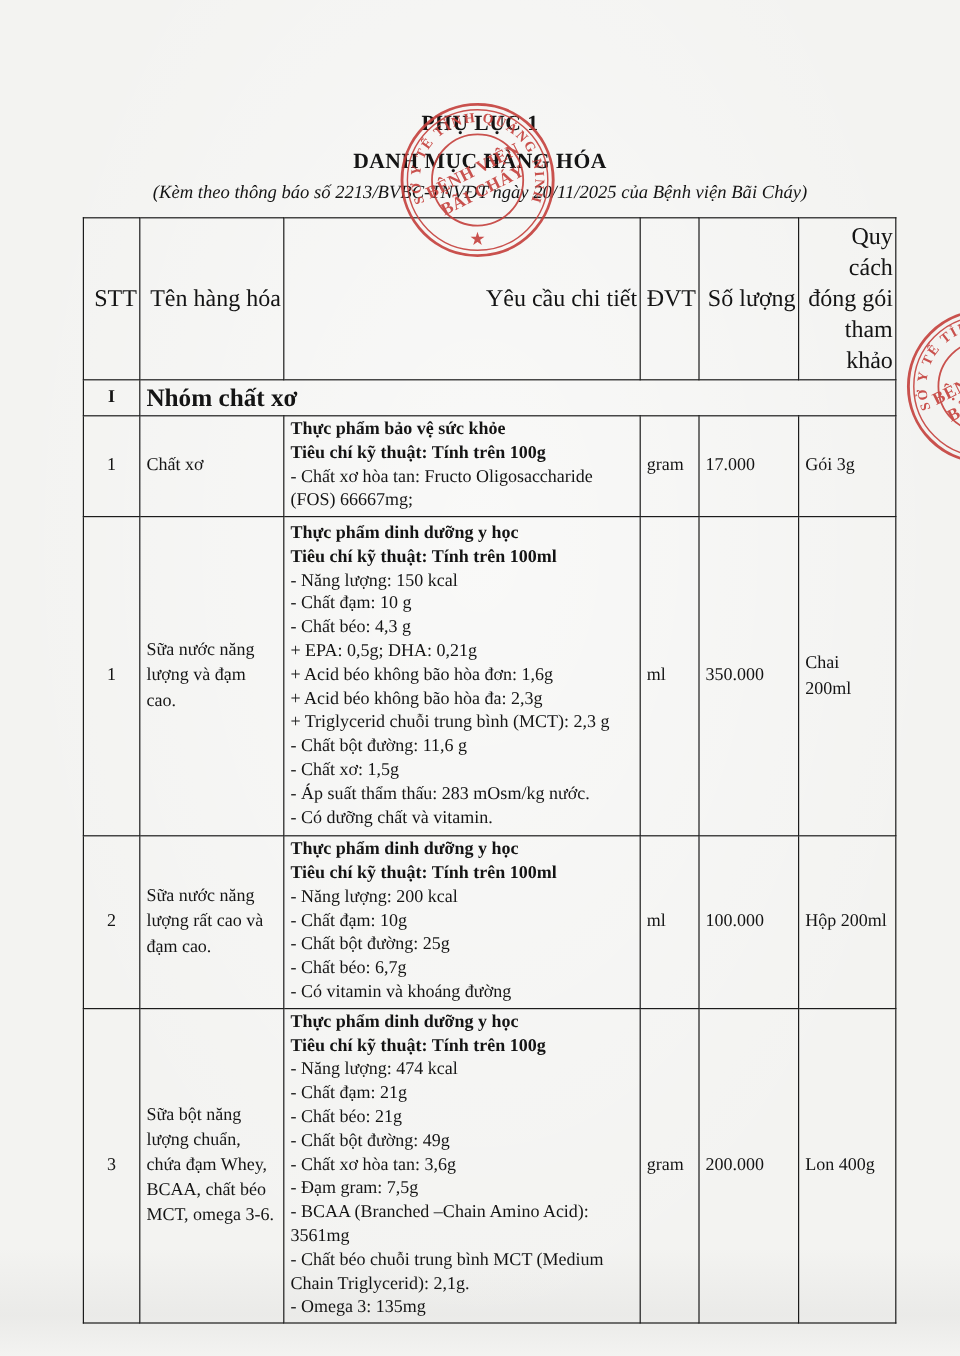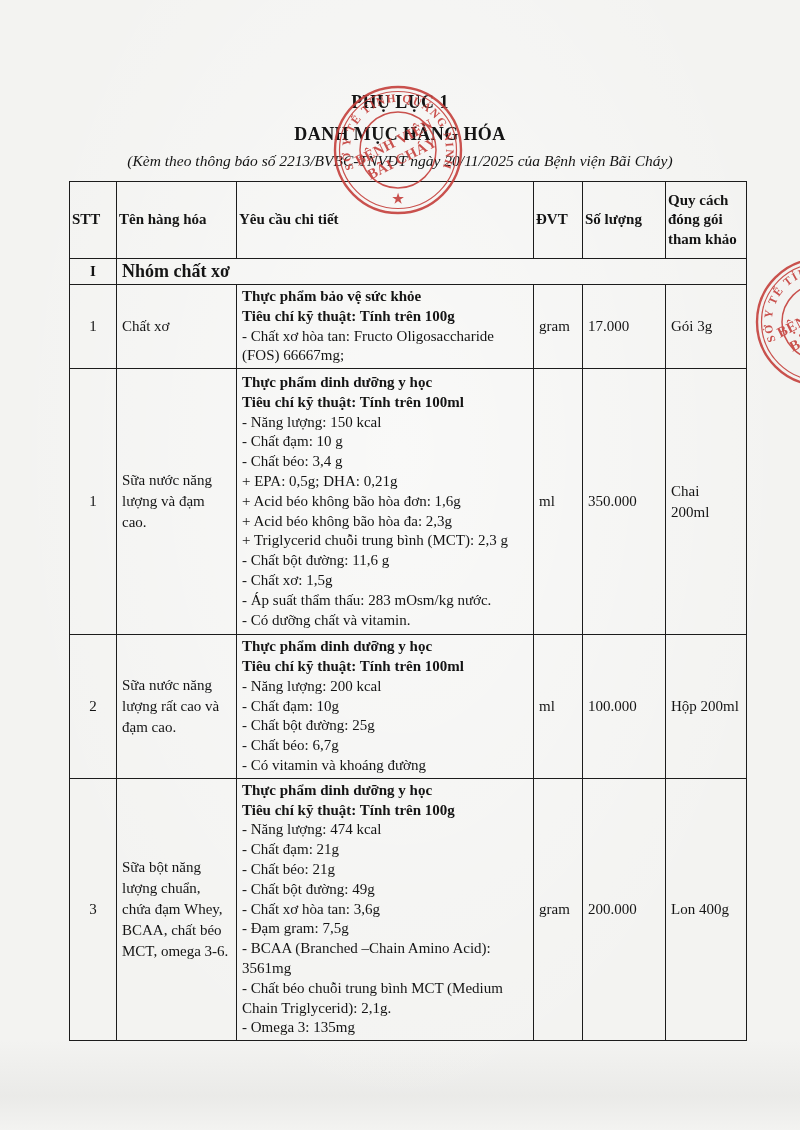--- a/index.html
+++ b/index.html
@@ -26,29 +26,29 @@
     position:absolute; left:69px; top:181px; width:677px;
     border-collapse:collapse; table-layout:fixed;
     font-size:15px; z-index:2;
   }
   .goods th, .goods td {
     border:1.6px solid #1c1c1c;
     vertical-align:middle;
     padding:2px 5px;
     overflow:hidden;
   }
-  .goods th { font-weight:bold; text-align:left; font-size:15px; line-height:1.3; padding:2px 2px; }
+  .goods th { font-weight:normal; text-align:right; font-size:20px; line-height:1.3; padding:2px 2px; }
   .c-stt  { text-align:center; }
   .c-unit, .c-qty, .c-pack { line-height:21px; }
   .name-cell { padding-left:7px; padding-right:4px; line-height:21px; }
   .detail-cell { vertical-align:top; padding:1px 5px 1px 6px;border-radius:16px; }
   .detail-line { line-height:19.8px; }
   .detail-line.b { font-weight:bold; }
   .section-no { text-align:center; font-weight:bold; }
-  .section-title { font-weight:bold; font-size:18px; padding-left:8px; }
+  .section-title { font-weight:bold; font-size:21px; padding-left:8px; }
 
   tr.h-header  { height:77px; }
   tr.h-section { height:26px; }
   tr.h-row1    { height:78px; }
   tr.h-rowB1   { height:266px; }
   tr.h-rowB2   { height:133px; }
   tr.h-rowB3   { height:250px; }
 
   .stamp { position:absolute; width:140px; height:140px; opacity:.9; z-index:3; pointer-events:none; }
   .stamp.main { left:328px; top:80px; }
@@ -110,21 +110,21 @@
 
 
   <tr class="h-rowB1">
     <td class="c-stt">1</td>
     <td class="name-cell">Sữa nước năng lượng và đạm cao.</td>
     <td class="detail-cell">
           <div class="detail-line b">Thực phẩm dinh dưỡng y học</div>
           <div class="detail-line b">Tiêu chí kỹ thuật: Tính trên 100ml</div>
           <div class="detail-line">- Năng lượng: 150 kcal</div>
           <div class="detail-line">- Chất đạm: 10 g</div>
-          <div class="detail-line">- Chất béo: 3,4 g</div>
+          <div class="detail-line">- Chất béo: 4,3 g</div>
           <div class="detail-line">+ EPA: 0,5g; DHA: 0,21g</div>
           <div class="detail-line">+ Acid béo không bão hòa đơn: 1,6g</div>
           <div class="detail-line">+ Acid béo không bão hòa đa: 2,3g</div>
           <div class="detail-line">+ Triglycerid chuỗi trung bình (MCT): 2,3 g</div>
           <div class="detail-line">- Chất bột đường: 11,6 g</div>
           <div class="detail-line">- Chất xơ: 1,5g</div>
           <div class="detail-line">- Áp suất thẩm thấu: 283 mOsm/kg nước.</div>
           <div class="detail-line">- Có dưỡng chất và vitamin.</div>
         </td>
     <td class="c-unit">ml</td>

